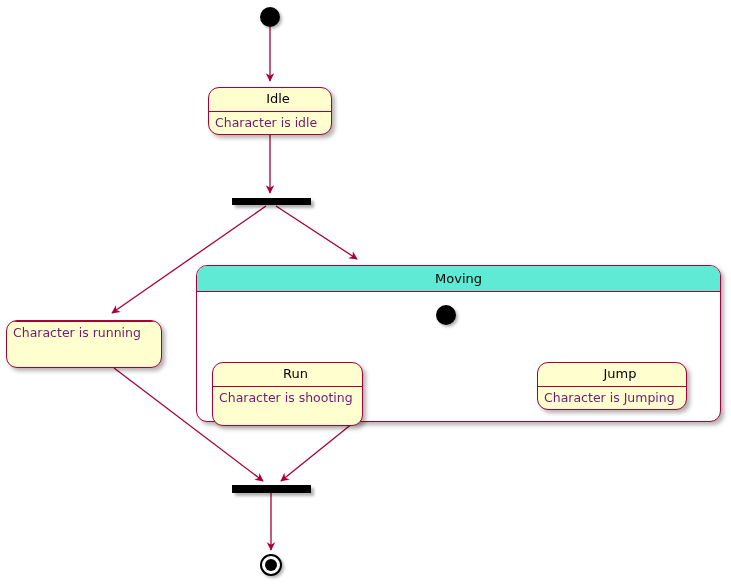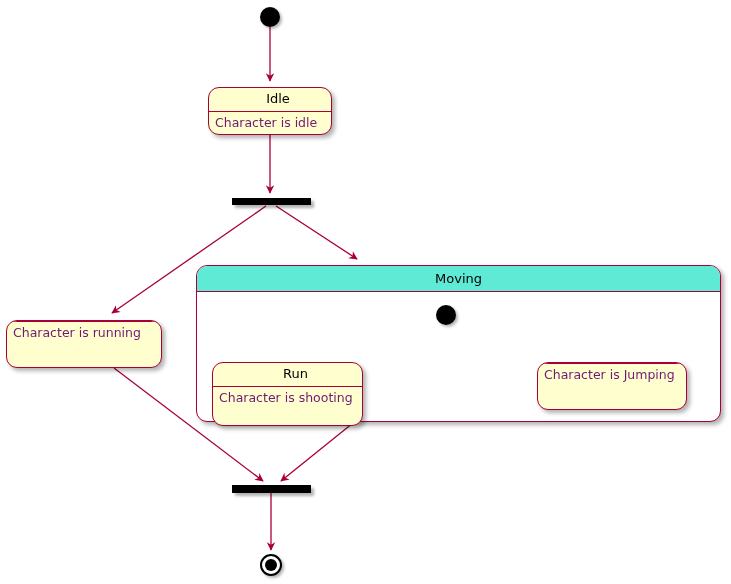--- a/index.html
+++ b/index.html
@@ -187,20 +187,21 @@
   <div class="start-node" style="left:436px; top:305px; width:20px; height:20px;"></div>
 
   <div class="state-node" style="left:212px; top:362px; width:151px; height:64px;">
     <div class="state-title">Run</div>
     <div class="state-divider"></div>
     <div class="state-desc">Character is shooting</div>
   </div>
 
 
   <div class="state-node" style="left:537px; top:362px; width:150px; height:48px;">
+    <div class="state-title">Jump</div>
     <div class="state-divider"></div>
     <div class="state-desc">Character is Jumping</div>
   </div>
 
   <div class="bar-node" style="left:232px; top:485px; width:79px; height:8px;"></div>
 
   <div class="final-node" style="left:260px; top:554px; width:22px; height:22px;">
     <div class="final-node-inner"></div>
   </div>
 

